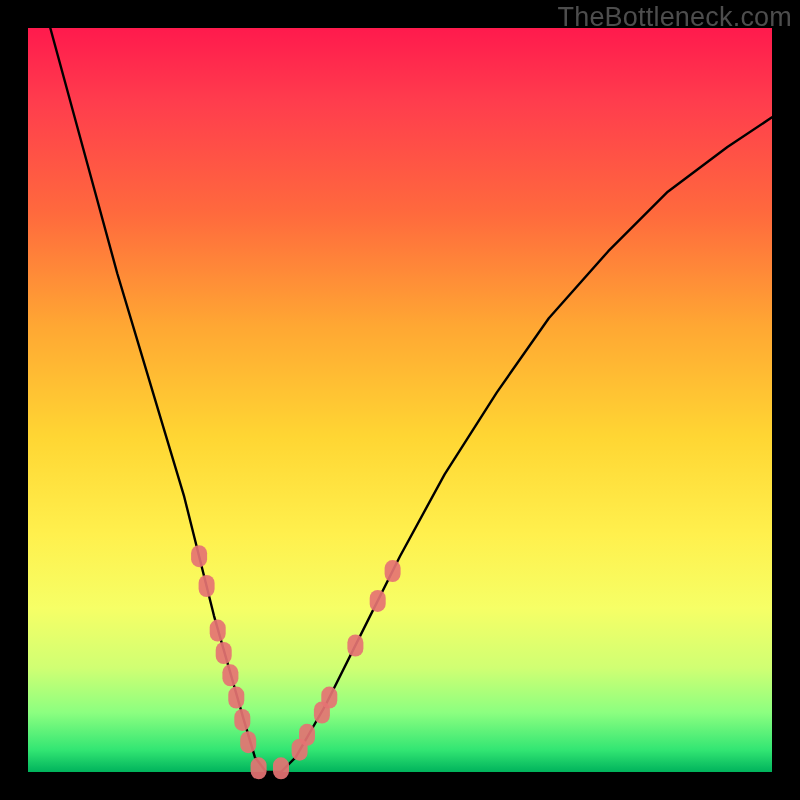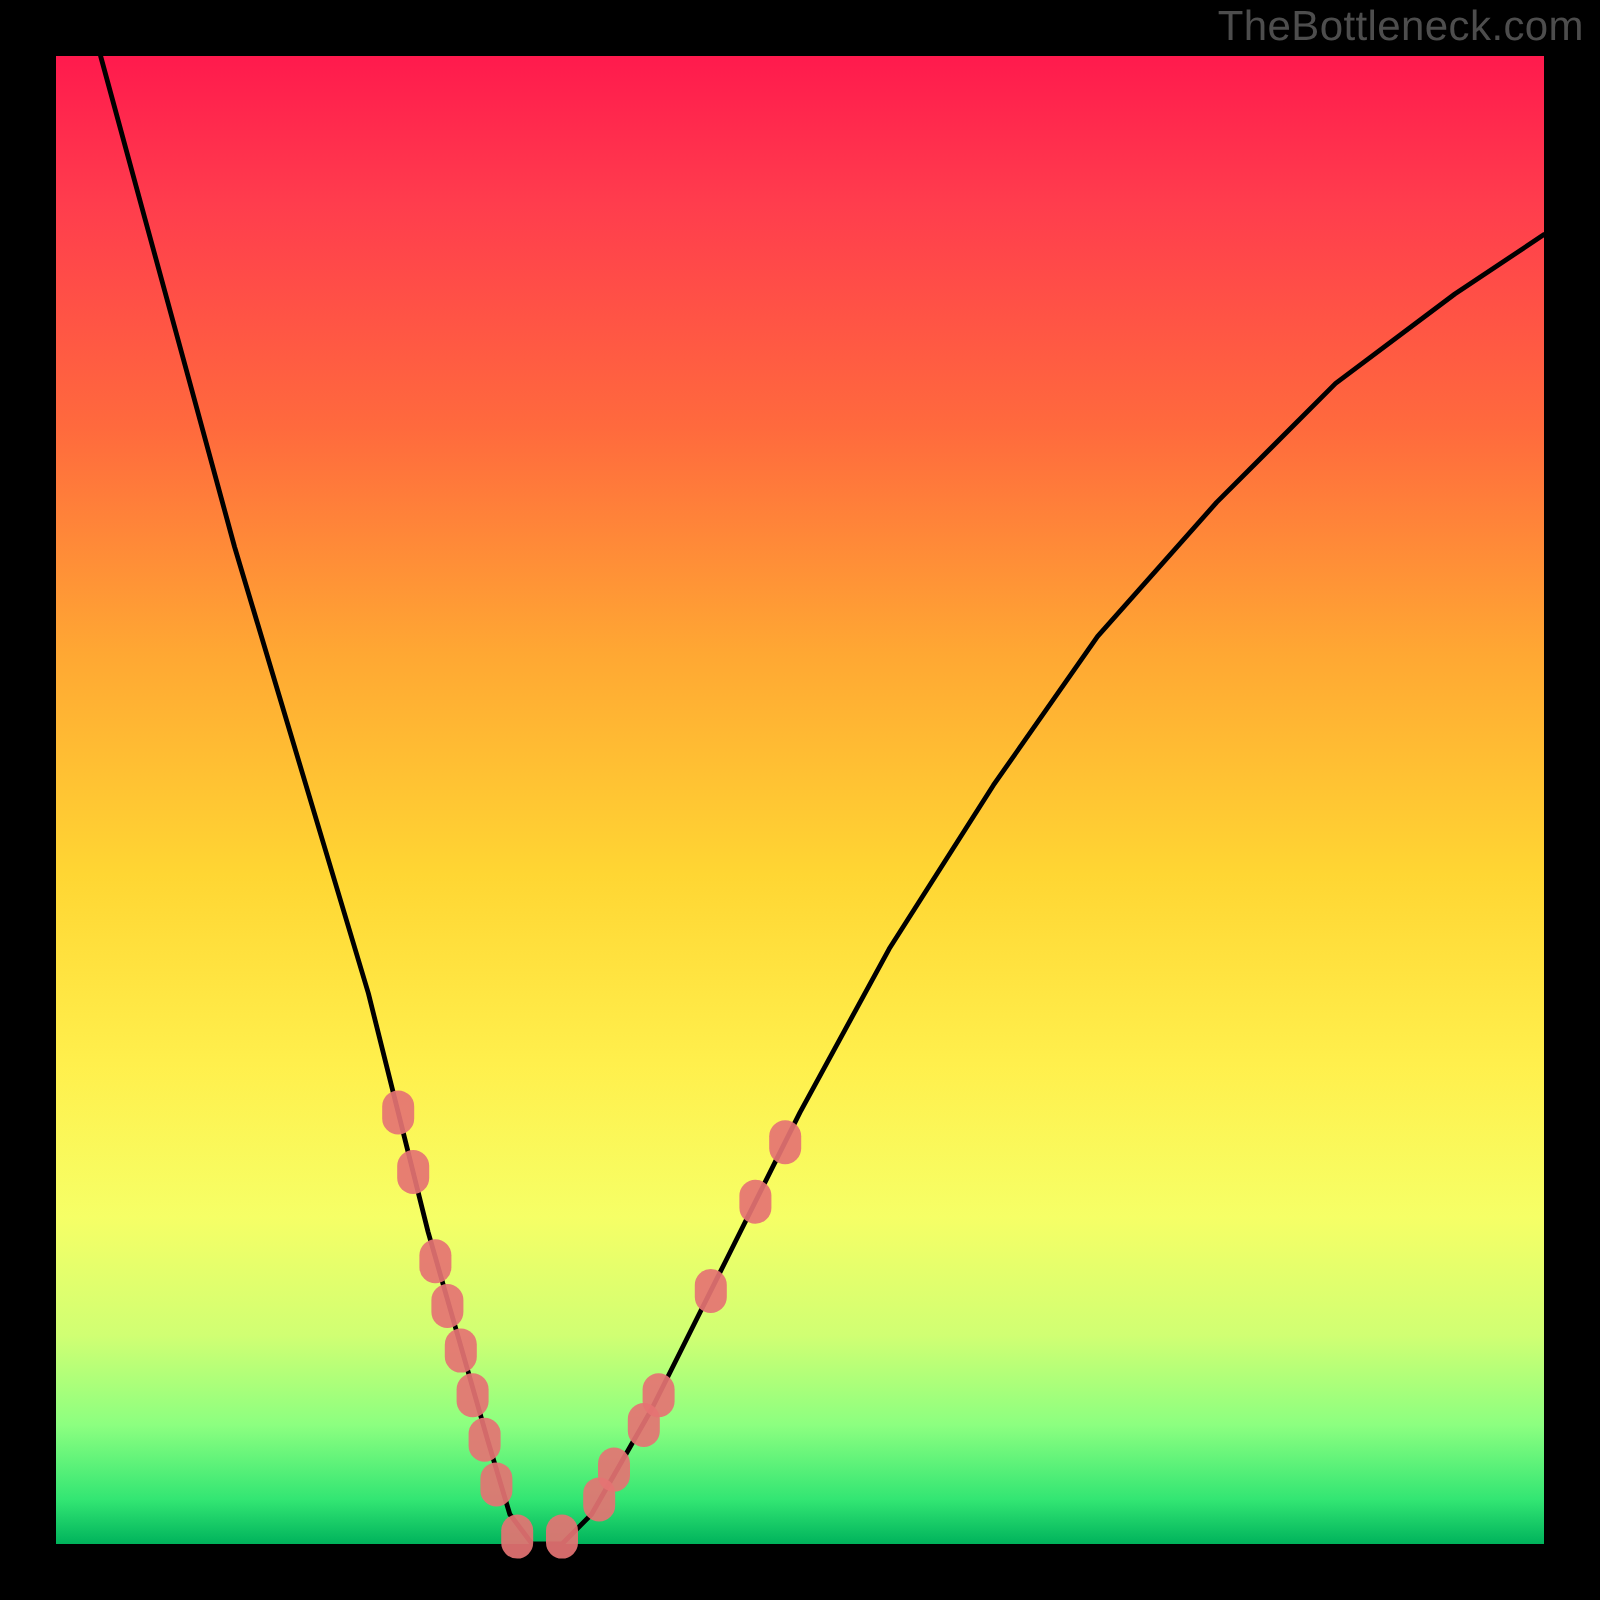--- a/index.html
+++ b/index.html
@@ -39,21 +39,21 @@
       #8cff80 92%,
       #33e673 97%,
       #00b35c 100%
     );
   }
   .watermark {
     position: absolute;
     top: 2px;
     right: 8px;
     color: #4d4d4d;
-    font-size: 21px;
+    font-size: 27px;
     font-weight: 400;
     letter-spacing: 0.2px;
     z-index: 10;
   }
   svg.curve {
     position: absolute;
     left: 0;
     top: 0;
     width: 744px;
     height: 744px;

